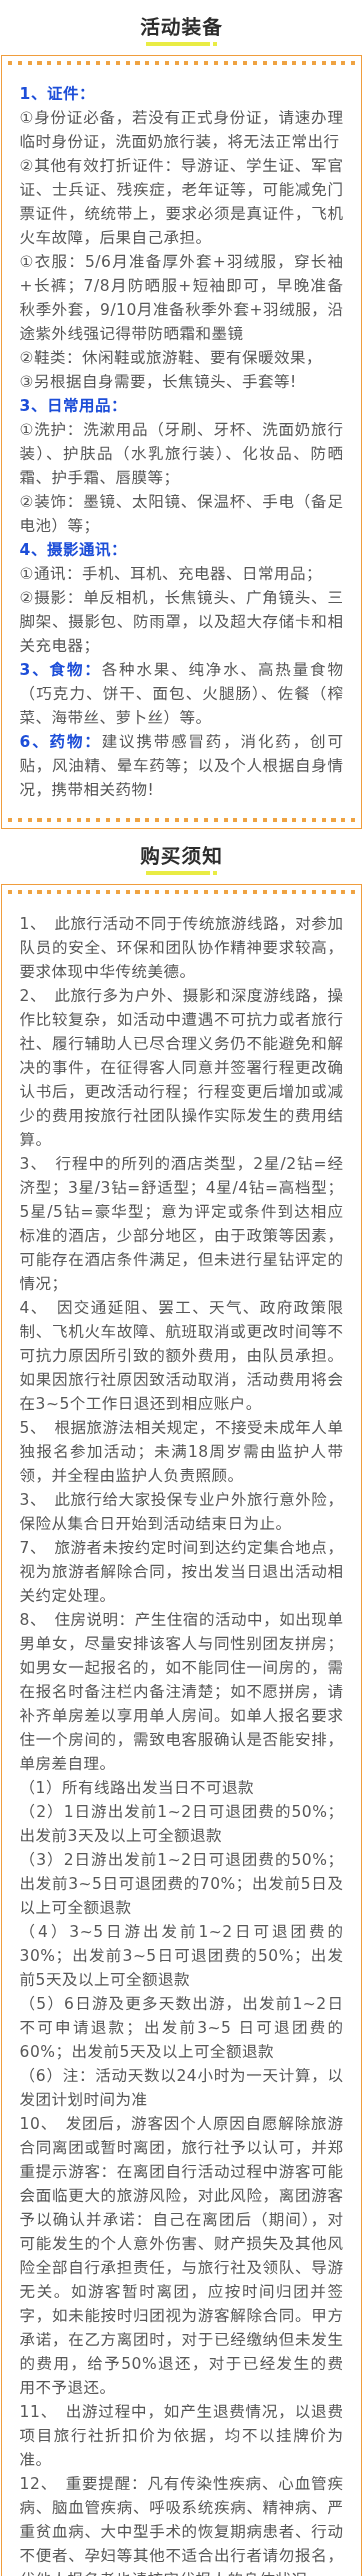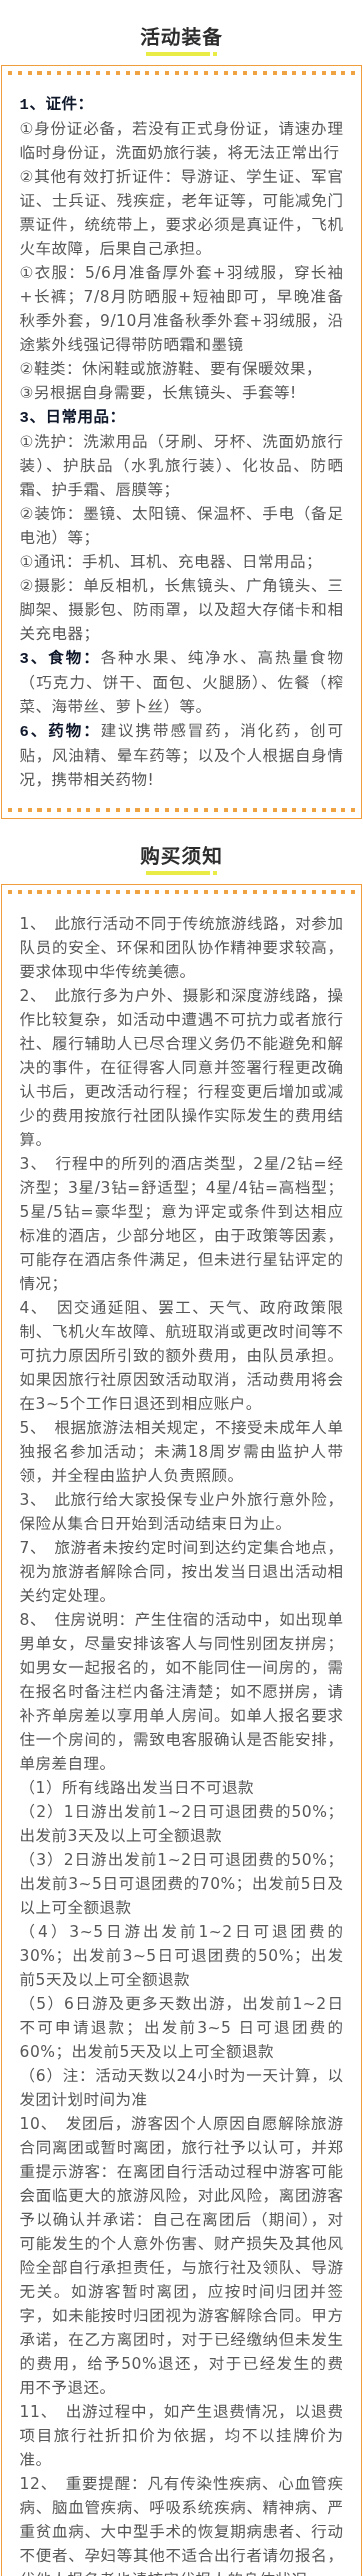--- a/index.html
+++ b/index.html
@@ -9,21 +9,21 @@
   }
   body {
     width: 363px;
     font-family: "DejaVu Sans", "Liberation Sans", sans-serif;
   }
   .sheet {
     width: 363px;
     background: #ffffff;
   }
   section.notice-section {
-    padding-top: 22px;
+    padding-top: 12px;
   }
   .sec-head {
     text-align: center;
     padding: 4.1px 0 6.2px;
   }
   .sec-title {
     margin: 0;
     font-size: 19.7px;
     line-height: 23px;
     font-weight: 700;
@@ -69,22 +69,21 @@
     letter-spacing: 0.5px;
     color: #585858;
   }
   .box-content p.para {
     margin: 0;
     text-align: justify;
     text-justify: inter-ideograph;
   }
   .box-content .lead {
     font-weight: 700;
-    color: #0f172a;
-    font-family: Liberation Mono, monospace;
+    color: #1d4ed8;
   }
 </style>
 </head>
 <body>
 
 <div class="sheet" id="doc">
   <section class="notice-section">
     <div class="sec-head">
       <h2 class="sec-title">活动装备</h2>
       <div class="underline">
@@ -97,20 +96,21 @@
       <div class="box-content">
           <p class="para"><span class="lead">1、证件：</span></p>
           <p class="para"><span>①身份证必备，若没有正式身份证，请速办理临时身份证，洗面奶旅行装，将无法正常出行</span></p>
           <p class="para"><span>②其他有效打折证件：导游证、学生证、军官证、士兵证、残疾症，老年证等，可能减免门票证件，统统带上，要求必须是真证件，飞机火车故障，后果自己承担。</span></p>
           <p class="para"><span>①衣服：5/6月准备厚外套+羽绒服，穿长袖+长裤；7/8月防晒服+短袖即可，早晚准备秋季外套，9/10月准备秋季外套+羽绒服，沿途紫外线强记得带防晒霜和墨镜</span></p>
           <p class="para"><span>②鞋类：休闲鞋或旅游鞋、要有保暖效果，</span></p>
           <p class="para"><span>③另根据自身需要，长焦镜头、手套等!</span></p>
           <p class="para"><span class="lead">3、日常用品：</span></p>
           <p class="para"><span>①洗护：洗漱用品（牙刷、牙杯、洗面奶旅行装）、护肤品（水乳旅行装）、化妆品、防晒霜、护手霜、唇膜等；</span></p>
           <p class="para"><span>②装饰：墨镜、太阳镜、保温杯、手电（备足电池）等；</span></p>
+          <p class="para"><span class="lead">4、摄影通讯：</span></p>
           <p class="para"><span>①通讯：手机、耳机、充电器、日常用品；</span></p>
           <p class="para"><span>②摄影：单反相机，长焦镜头、广角镜头、三脚架、摄影包、防雨罩，以及超大存储卡和相关充电器；</span></p>
           <p class="para"><span class="lead">3、食物：</span><span>各种水果、纯净水、高热量食物（巧克力、饼干、面包、火腿肠）、佐餐（榨菜、海带丝、萝卜丝）等。</span></p>
           <p class="para"><span class="lead">6、药物：</span><span>建议携带感冒药，消化药，创可贴，风油精、晕车药等；以及个人根据自身情况，携带相关药物!</span></p>
         </div>
       <div class="dash-row bottom"></div>
     </div>
   </section>
 
   <section class="notice-section">

